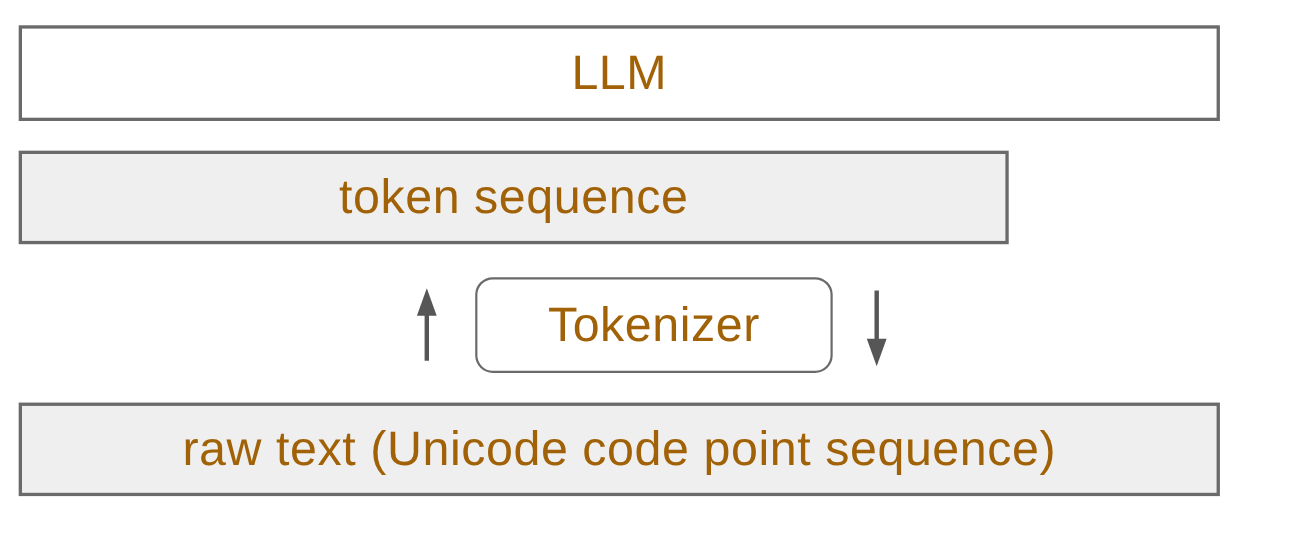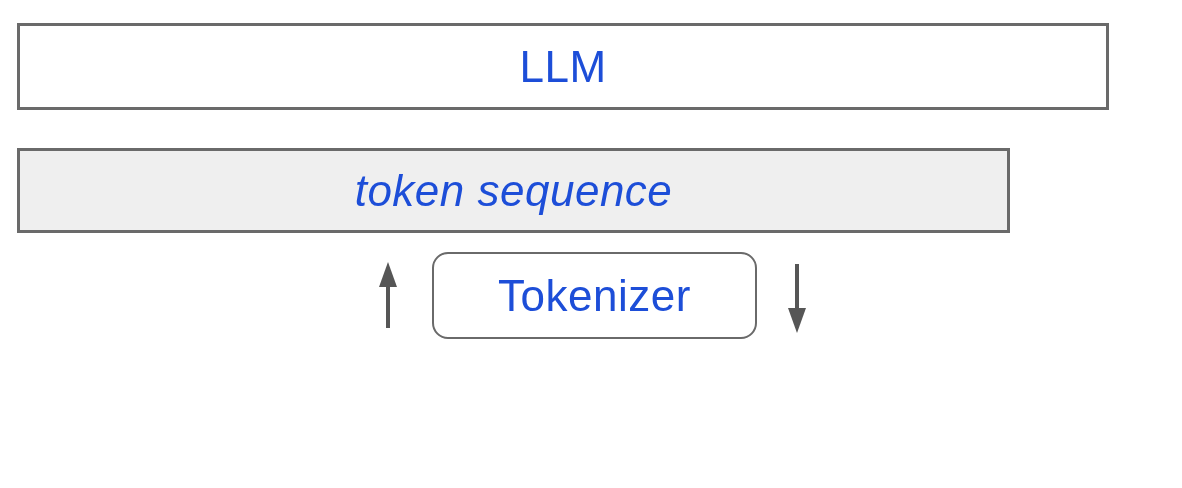--- a/index.html
+++ b/index.html
@@ -17,25 +17,25 @@
   }
   .box {
     position: absolute;
     box-sizing: border-box;
     border: 3px solid #6a6a6a;
     display: flex;
     align-items: center;
     justify-content: center;
     font-size: 44px;
     line-height: 1;
-    color: #1d4ed8;
+    color: #a16207;
     letter-spacing: 0.5px;
   }
   #llm-box       { left: 17px;  top: 23px;  width: 1092px; height: 87px; }
-  #token-box     { left: 17px;  top: 148px; width: 993px; height: 85px; font-style: italic; }
+  #token-box     { left: 17px;  top: 137px; width: 900px; height: 85px; }
   #tokenizer-box { left: 432px; top: 252px; width: 325px;  height: 87px; border-width: 2px; border-radius: 16px; }
   #raw-box       { left: 17px;  top: 366px; width: 1092px; height: 85px; }
   .arrow {
     position: absolute;
     display: block;
   }
   #up-arrow   { left: 375px; top: 262px; }
   #down-arrow { left: 784px; top: 262px; }
 </style>
 </head>
@@ -62,14 +62,17 @@
     <span>Tokenizer</span>
   </div>
 
   <span class="arrow" id="down-arrow">
     <svg width="26" height="71" viewBox="0 0 26 71" xmlns="http://www.w3.org/2000/svg">
       <line x1="13" y1="2" x2="13" y2="58" stroke="#565656" stroke-width="4"></line>
       <polygon points="13,71 4,46 22,46" fill="#565656"></polygon>
     </svg>
   </span>
 
+  <div class="box" id="raw-box" style="background-color: rgb(239, 239, 239);">
+    <span>raw text (Unicode code point sequence)</span>
+  </div>
 
 </div>
 
 </body></html>

